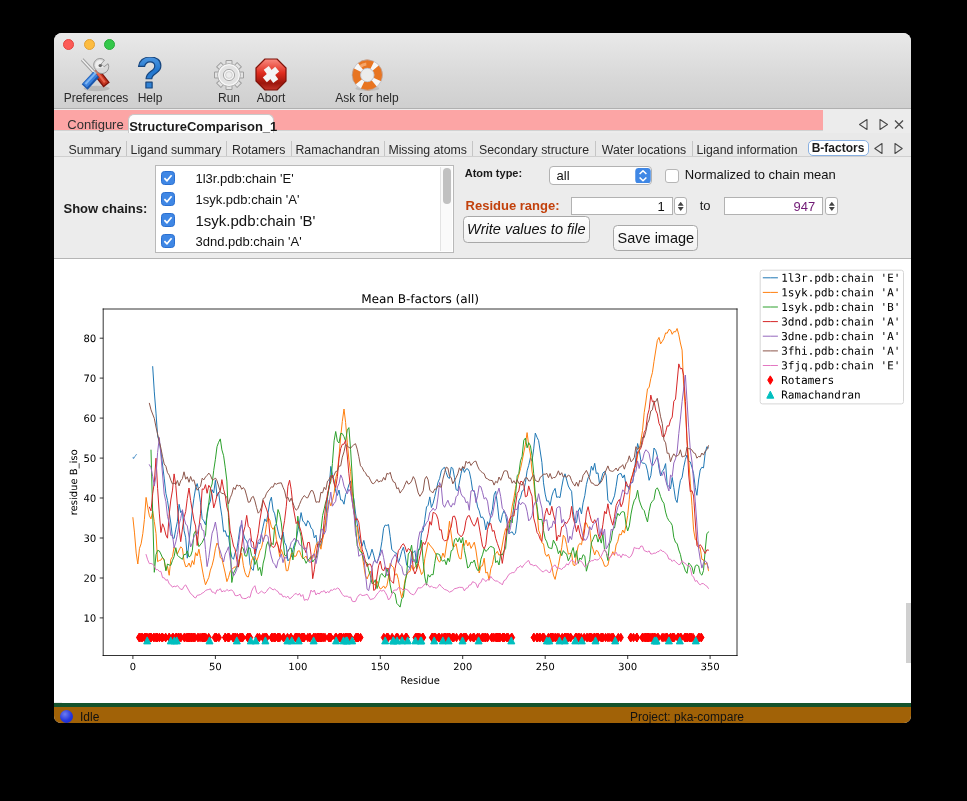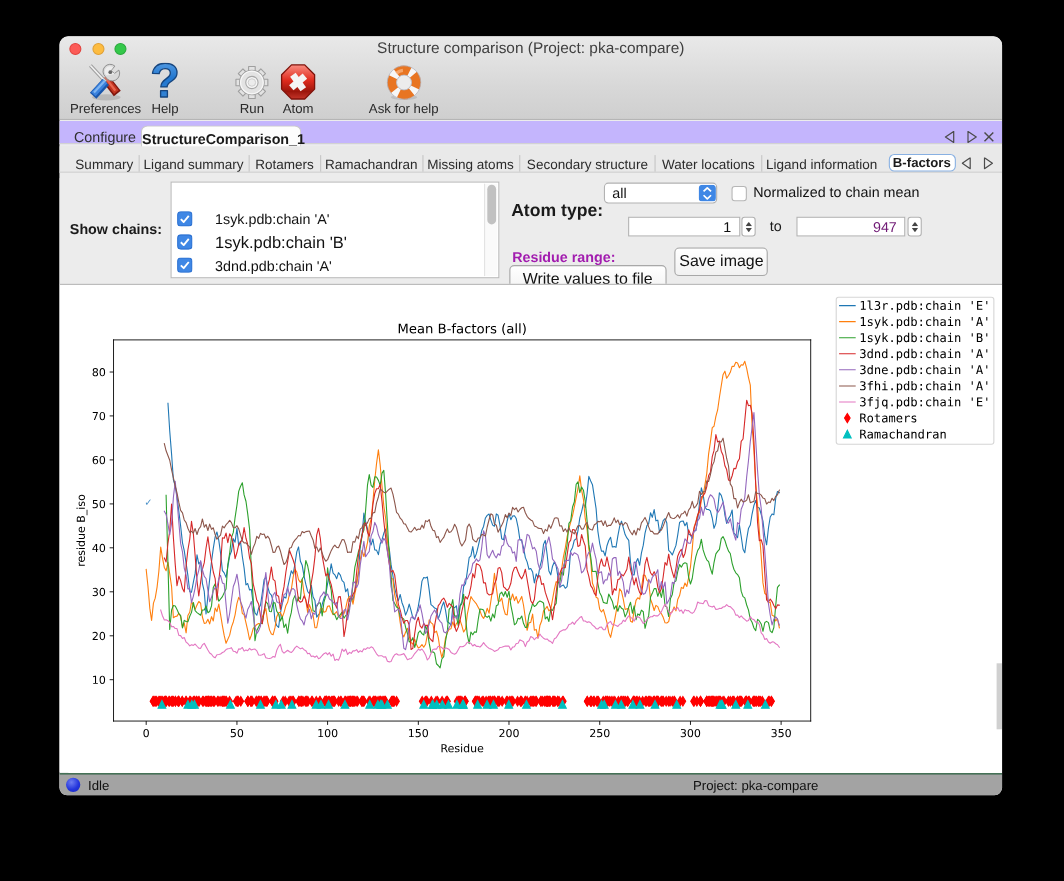--- a/index.html
+++ b/index.html
@@ -2,34 +2,33 @@
 <html><head><meta charset="utf-8"><style>
 html,body{margin:0;padding:0;background:#000;width:967px;height:801px;overflow:hidden;}
 *{box-sizing:border-box;}
 body{font-family:"Liberation Sans",sans-serif;-webkit-font-smoothing:antialiased;}
 #win{position:absolute;left:54px;top:33px;width:857px;height:690px;border-radius:8px 8px 7px 7px;overflow:hidden;background:#ececec;}
 #chrome{position:absolute;left:0;top:0;width:857px;height:75.5px;background:linear-gradient(#e9e9e9,#d8d8d8 60%,#cfcfcf);border-bottom:1px solid #b0b0b0;}
 .tl{position:absolute;top:5.5px;width:11px;height:11px;border-radius:50%;}
 #title{position:absolute;top:2px;left:0;width:100%;text-align:center;font-size:14px;color:#404040;}
 .tool{position:absolute;top:24px;text-align:center;}
 .tool .lab{font-size:12px;color:#2a2a2a;margin-top:-6px;}
-#row1{position:absolute;left:0;top:76.5px;width:857px;height:21.5px;background:#c4b5fd;border-bottom:1.5px solid #d2d2d2;}
+#row1{position:absolute;left:0;top:76.5px;width:769px;height:21.5px;background:#fca5a5;border-bottom:1.5px solid #d2d2d2;}
 #row2{position:absolute;left:0;top:99.5px;width:857px;height:24.5px;background:#e9e9e9;border-bottom:1px solid #cfcfcf;}
 #ctrl{position:absolute;left:0;top:129px;width:857px;height:96px;background:#ececec;}
 #plotpanel{position:absolute;left:0;top:225px;width:857px;height:444px;background:#ffffff;border-top:1px solid #b5b5b5;}
-#statusbar{position:absolute;left:0;top:670px;width:857px;height:20px;background:#a3a3a3;border-top:1px solid #14532d;}
+#statusbar{position:absolute;left:0;top:670px;width:857px;height:20px;background:#a16207;border-top:4px solid #14532d;}
 .sep2{position:absolute;top:8px;width:1px;height:15px;background:#c5c5c5;}
 .t2{position:absolute;top:9px;height:16px;line-height:16px;font-size:12.3px;color:#2b2b2b;transform:translateX(-50%);white-space:nowrap;}
 </style></head><body>
 <div id="win">
  <div id="chrome">
   <div class="tl" style="left:9px;background:#fc5b57;border:0.5px solid #e2443f;"></div>
   <div class="tl" style="left:30px;background:#fdbc40;border:0.5px solid #e0a035;"></div>
   <div class="tl" style="left:50px;background:#34c84a;border:0.5px solid #2aa93c;"></div>
-  <div id="title">Structure comparison (Project: pka-compare)</div>
 <div class="tool" style="left:42px;transform:translateX(-50%);"><svg width="38" height="36" viewBox="0 0 38 36">
 <ellipse cx="20" cy="31.5" rx="13" ry="2.8" fill="#000" opacity="0.13"></ellipse>
 <line x1="19" y1="14" x2="30" y2="28" stroke="#7e150c" stroke-width="8" stroke-linecap="round"></line>
 <line x1="19" y1="13.6" x2="29.2" y2="26.8" stroke="#c23420" stroke-width="5.4" stroke-linecap="round"></line>
 <line x1="18.8" y1="13" x2="28.2" y2="25.4" stroke="#e8654e" stroke-width="2.2" stroke-linecap="round"></line>
 <line x1="5.5" y1="2.5" x2="19.5" y2="17.5" stroke="#9d9d9d" stroke-width="3.4" stroke-linecap="round"></line>
 <line x1="5.5" y1="2.5" x2="19" y2="17" stroke="#f0f0f0" stroke-width="1.5" stroke-linecap="round"></line>
 <line x1="19.5" y1="17.5" x2="8" y2="30" stroke="#1a57ac" stroke-width="8" stroke-linecap="round"></line>
 <line x1="19" y1="16.9" x2="8.3" y2="28.6" stroke="#3b82dd" stroke-width="5.4" stroke-linecap="round"></line>
 <line x1="18.6" y1="16.4" x2="8.8" y2="27" stroke="#7fb5f1" stroke-width="2" stroke-linecap="round"></line>
@@ -87,21 +86,21 @@
               <stop offset="0.45" stop-color="#e02c1e"></stop>
               <stop offset="0.78" stop-color="#9c160c"></stop>
               <stop offset="1" stop-color="#c4352a"></stop>
             </linearGradient>
           </defs>
 <path d="M 11 2 L 23 2 L 32 11 L 32 24 L 23 33 L 11 33 L 2 24 L 2 11 Z" fill="url(#redg)" stroke="#7e120a" stroke-width="1.2" stroke-linejoin="round"></path>
 <g transform="rotate(7 17 17.5)" stroke="#f4f4f4" stroke-width="6.2" stroke-linecap="round">
 <line x1="11.5" y1="11.5" x2="22.5" y2="23.5"></line>
 <line x1="22.5" y1="11.5" x2="11.5" y2="23.5"></line>
 </g>
-</svg><div class="lab">Atom</div></div>
+</svg><div class="lab">Abort</div></div>
 <div class="tool" style="left:313px;transform:translateX(-50%);"><svg width="34" height="36" viewBox="0 0 34 36">
           <g transform="translate(17,18)">
 <ellipse cx="0" cy="13.5" rx="12" ry="2.4" fill="#000" opacity="0.10"></ellipse>
 <circle cx="0" cy="0" r="11" fill="none" stroke="#f6f6f6" stroke-width="8.6"></circle>
 <circle cx="0" cy="0" r="11" fill="none" stroke="#e87522" stroke-width="8.4" stroke-dasharray="12.3 5" stroke-dashoffset="0" transform="rotate(-40)"></circle>
 <circle cx="0" cy="0" r="15.2" fill="none" stroke="#b0b0ba" stroke-width="0.7"></circle>
 <circle cx="0" cy="0" r="6.8" fill="#ececec" stroke="#b0b0ba" stroke-width="0.7"></circle>
 <path d="M -7 -8.5 A 11 11 0 0 1 -1 -11" fill="none" stroke="#f9b27c" stroke-width="3" stroke-linecap="round" opacity="0.8"></path>
 </g>
         </svg><div class="lab">Ask for help</div></div>
@@ -133,57 +132,61 @@
  <div class="sep2" style="left:638.1px;"></div>
  <div style="position:absolute;left:753.5px;top:7.7px;width:61px;height:16.1px;background:#fff;border:1.5px solid #88b0e2;border-radius:5px;text-align:center;line-height:14.5px;font-size:12px;font-weight:bold;color:#1c1c1c;">B-factors</div>
  <svg style="position:absolute;left:820px;top:10.5px;" width="29" height="11" viewBox="0 0 29 11">
   <path d="M 8 0.5 L 8 10.5 L 0.8 5.5 Z" fill="none" stroke="#4b4b4b" stroke-width="1.1"></path>
   <path d="M 21 0.5 L 21 10.5 L 28.2 5.5 Z" fill="none" stroke="#4b4b4b" stroke-width="1.1"></path>
  </svg>
 </div>
 <div id="ctrl">
  <div style="position:absolute;left:9.5px;top:39px;font-size:13px;font-weight:bold;color:#1a1a1a;">Show chains:</div>
  <div style="position:absolute;left:101px;top:3px;width:299px;height:88px;background:#fff;border:1px solid #b9b9b9;">
+  <div style="position:absolute;left:5px;top:2px;width:280px;height:21px;font-size:13px;line-height:21px;color:#111;"><svg width="14" height="14" viewBox="0 0 14 14" style="position:absolute;left:0;top:3px;">
+            <rect x="0.5" y="0.5" width="13" height="13" rx="3" fill="#3f87e5" stroke="#2a6fd0"></rect>
+            <path d="M 3.4 7.2 L 6 9.8 L 10.6 4.2" fill="none" stroke="#fff" stroke-width="1.7" stroke-linecap="round" stroke-linejoin="round"></path>
+          </svg><span style="margin-left:34.5px;">1l3r.pdb:chain 'E'</span></div>
 <div style="position:absolute;left:5px;top:23px;width:280px;height:21px;font-size:13px;line-height:21px;color:#111;"><svg width="14" height="14" viewBox="0 0 14 14" style="position:absolute;left:0;top:3px;">
             <rect x="0.5" y="0.5" width="13" height="13" rx="3" fill="#3f87e5" stroke="#2a6fd0"></rect>
             <path d="M 3.4 7.2 L 6 9.8 L 10.6 4.2" fill="none" stroke="#fff" stroke-width="1.7" stroke-linecap="round" stroke-linejoin="round"></path>
           </svg><span style="margin-left:34.5px;">1syk.pdb:chain 'A'</span></div>
 <div style="position:absolute;left:5px;top:44px;width:280px;height:21px;font-size:15px;line-height:21px;color:#111;"><svg width="14" height="14" viewBox="0 0 14 14" style="position:absolute;left:0;top:3px;">
             <rect x="0.5" y="0.5" width="13" height="13" rx="3" fill="#3f87e5" stroke="#2a6fd0"></rect>
             <path d="M 3.4 7.2 L 6 9.8 L 10.6 4.2" fill="none" stroke="#fff" stroke-width="1.7" stroke-linecap="round" stroke-linejoin="round"></path>
           </svg><span style="margin-left:34.5px;">1syk.pdb:chain 'B'</span></div>
 <div style="position:absolute;left:5px;top:65px;width:280px;height:21px;font-size:13px;line-height:21px;color:#111;"><svg width="14" height="14" viewBox="0 0 14 14" style="position:absolute;left:0;top:3px;">
             <rect x="0.5" y="0.5" width="13" height="13" rx="3" fill="#3f87e5" stroke="#2a6fd0"></rect>
             <path d="M 3.4 7.2 L 6 9.8 L 10.6 4.2" fill="none" stroke="#fff" stroke-width="1.7" stroke-linecap="round" stroke-linejoin="round"></path>
           </svg><span style="margin-left:34.5px;">3dnd.pdb:chain 'A'</span></div>
 
   <div style="position:absolute;right:1px;top:1px;width:12px;height:84px;background:#fafafa;border-left:1px solid #e3e3e3;"></div>
   <div style="position:absolute;right:2.5px;top:2px;width:8px;height:36px;background:#c1c1c1;border-radius:4px;"></div>
  </div>
- <div style="position:absolute;left:410.7px;top:4.8px;font-size:16px;font-weight:bold;color:#1a1a1a;margin-top:16px;">Atom type:</div>
+ <div style="position:absolute;left:410.7px;top:4.8px;font-size:11px;font-weight:bold;color:#1a1a1a;">Atom type:</div>
  <div style="position:absolute;left:494.6px;top:4.1px;width:103.5px;height:18.5px;background:#fff;border:1px solid #b2b2b2;border-radius:4px;">
    <span style="position:absolute;left:7px;top:0;line-height:17px;font-size:13px;color:#111;">all</span>
    <svg style="position:absolute;right:0.5px;top:0.5px;" width="16" height="15.5" viewBox="0 0 16 16">
           <rect x="0" y="0" width="16" height="16" rx="3.5" fill="#3f87e5"></rect>
           <path d="M 4.5 6.2 L 8 2.8 L 11.5 6.2 M 4.5 9.8 L 8 13.2 L 11.5 9.8" fill="none" stroke="#fff" stroke-width="1.6" stroke-linejoin="round" stroke-linecap="round"></path>
         </svg>
  </div>
  <div style="position:absolute;left:611.2px;top:6.9px;width:14px;height:14px;background:#fff;border:1px solid #b6b6b6;border-radius:3px;"></div>
  <div style="position:absolute;left:630.8px;top:5.3px;font-size:13px;color:#111;">Normalized to chain mean</div>
- <div style="position:absolute;left:411.6px;top:35.7px;font-size:13px;font-weight:bold;color:#a21caf;margin-top:28px;">Residue range:</div>
+ <div style="position:absolute;left:411.6px;top:35.7px;font-size:13px;font-weight:bold;color:#c2410c;">Residue range:</div>
  <div style="position:absolute;left:517px;top:35.3px;width:101.7px;height:18.2px;background:#fff;border:1px solid #b2b2b2;">
         <span style="position:absolute;right:7px;top:0;line-height:17px;font-size:13px;color:#111;">1</span>
       </div>
  <div class="stepper" style="left:620.1px;top:35.3px;"></div>
  <div style="position:absolute;left:645.7px;top:36.2px;font-size:13px;color:#1a1a1a;">to</div>
  <div style="position:absolute;left:669.5px;top:35.3px;width:99.8px;height:18.2px;background:#fff;border:1px solid #b2b2b2;">
         <span style="position:absolute;right:7px;top:0;line-height:17px;font-size:13px;color:#701a75;">947</span>
       </div>
  <div class="stepper" style="left:771.2px;top:35.3px;"></div>
- <div class="btn" style="left:408.8px;top:79px;width:143px;">Write values to file</div>
+ <div class="btn" style="left:408.8px;top:54px;width:127px;font-style:italic;">Write values to file</div>
  <div class="btn" style="left:559.4px;top:62.8px;width:84.9px;">Save image</div>
 </div>
 <div id="plotpanel">
       <div style="position:absolute;left:8px;top:0px;"><svg width="849" height="444" viewBox="0 0 849 444" version="1.1">
 
  <defs>
   <style type="text/css">*{stroke-linejoin: round; stroke-linecap: butt}</style>
  </defs>
  <g id="figure_1">
   <g id="patch_1">

